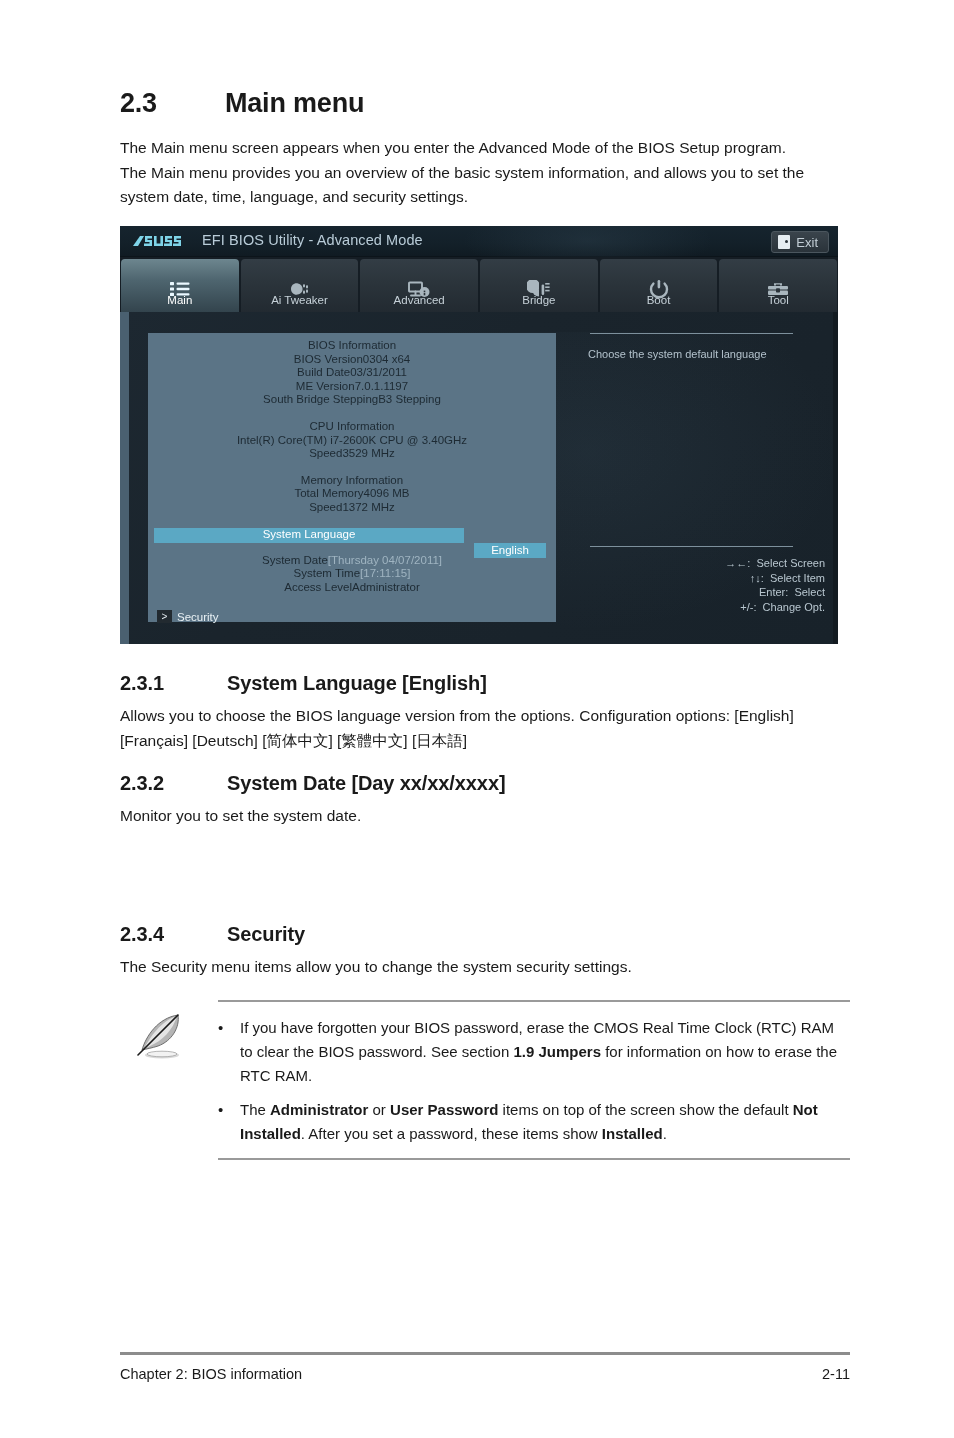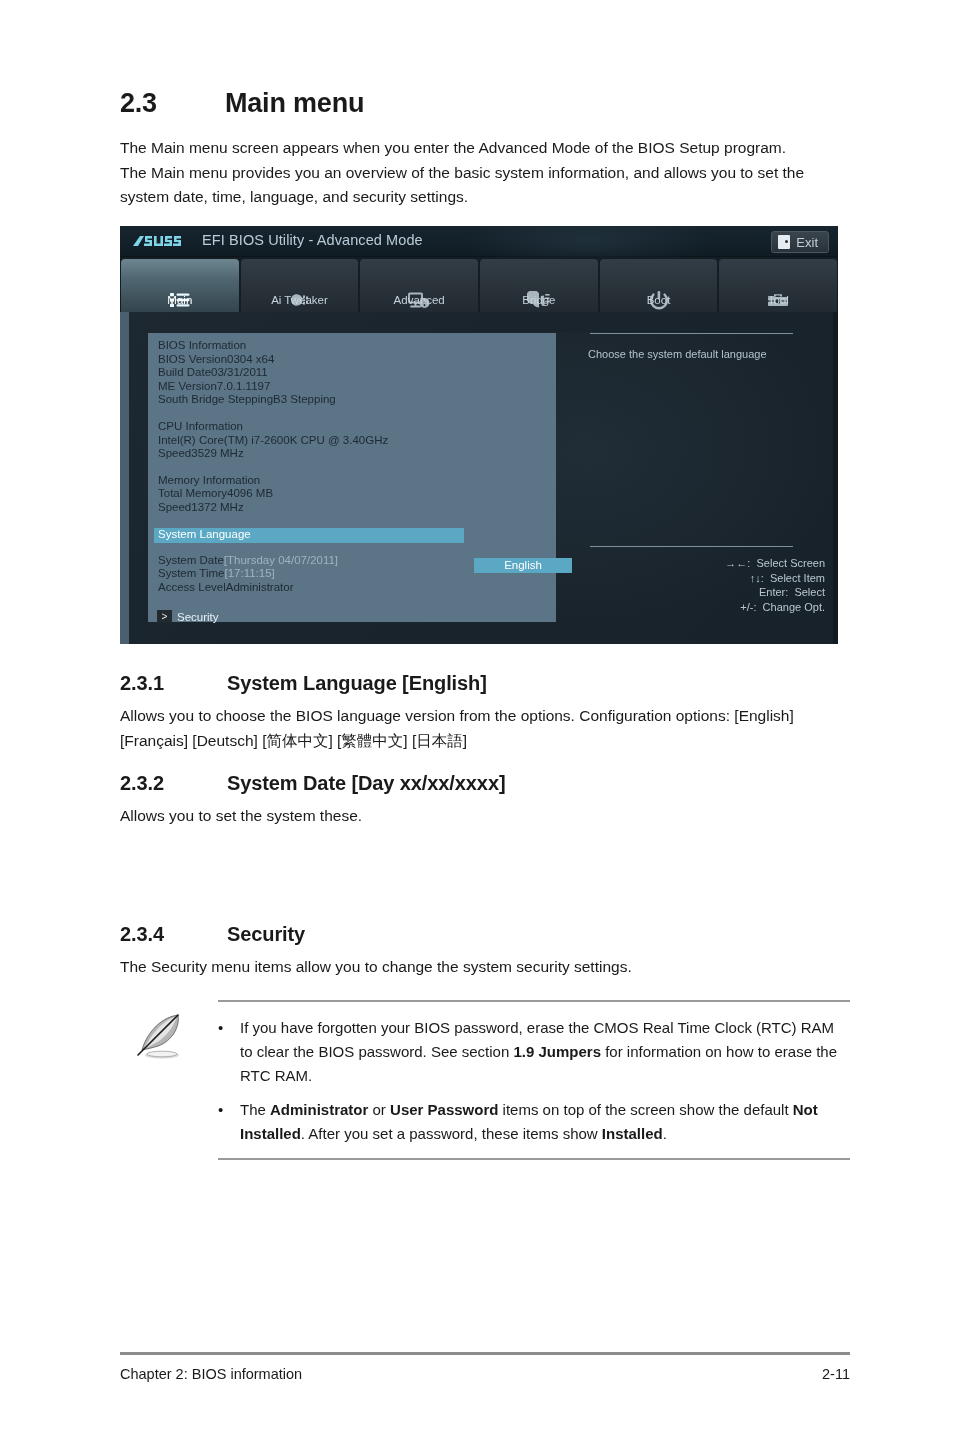--- a/index.html
+++ b/index.html
@@ -214,21 +214,21 @@
   }
   .tab {
     flex: 1;
     position: relative;
     margin: 2px 1px 0 1px;
     border-radius: 4px 4px 0 0;
     background: linear-gradient(180deg,#333d45 0%,#2b343b 45%,#222a31 100%);
     display: flex;
     flex-direction: column;
     align-items: center;
-    justify-content: flex-end;
+    justify-content: center;
     padding-top: 7px;
   }
   .tab.active {
     background: linear-gradient(180deg,#6d868f 0%,#4e656f 40%,#33444d 100%);
   }
   .tab .tab-label {
     position: absolute;
     bottom: 6px;
     font-size: 11.5px;
     color: #c6d1d8;
@@ -275,21 +275,21 @@
     left: 28px; top: 21px;
     width: 408px;
     height: 289px;
     background: #5b7486;
     padding: 6px 8px 0 8px;
     box-sizing: border-box;
   }
 
   .row {
     display: flex;
-    justify-content: flex-start;
+    justify-content: center;
     font-size: 11.5px;
     line-height: 13.6px;
     color: #1d2a33;
     padding: 0 2px;
   }
   .row .val { color: #1d2a33; }
   .row.group-head { color: #1d2a33; }
   .spacer { height: 13px; }
 
   .row.highlight {
@@ -298,29 +298,28 @@
     height: 15px;
     align-items: center;
     padding: 0 4px;
     width: 310px;
     box-sizing: border-box;
     margin-left: -2px;
   }
   .opt-box {
     position: absolute;
     left: 318px;
-    width: 98px;
+    width: 72px;
     height: 15px;
     background: #5ba8c4;
     color: #ffffff;
     font-size: 11.5px;
     display: flex;
     align-items: center;
     justify-content: center;
-    margin-top: 15px;
   }
   .lang-line { position: relative; height: 15px; margin-bottom: 2px; }
 
   .row.dim .val { color: #9fb4c1; }
 
   .sec-link {
     display: flex;
     align-items: center;
     gap: 5px;
     margin-top: 16px;
@@ -609,21 +608,21 @@
       <span>Allows you to choose the BIOS language version from the options. Configuration options:</span>
       <span>[English] [Français] [Deutsch] [简体中文] [繁體中文] [日本語]</span>
     </p>
   </div>
 
   <div class="sec" id="sec-date">
     <div class="h3">
       <span class="num">2.3.2</span>
       <span>System Date [Day xx/xx/xxxx]</span>
     </div>
-    <p class="body-text">Allows you to set the system these.</p>
+    <p class="body-text">Monitor you to set the system date.</p>
   </div>
 
 
   <div class="sec" id="sec-sec">
     <div class="h3">
       <span class="num">2.3.4</span>
       <span>Security</span>
     </div>
     <p class="body-text">The Security menu items allow you to change the system security settings.</p>
   </div>

